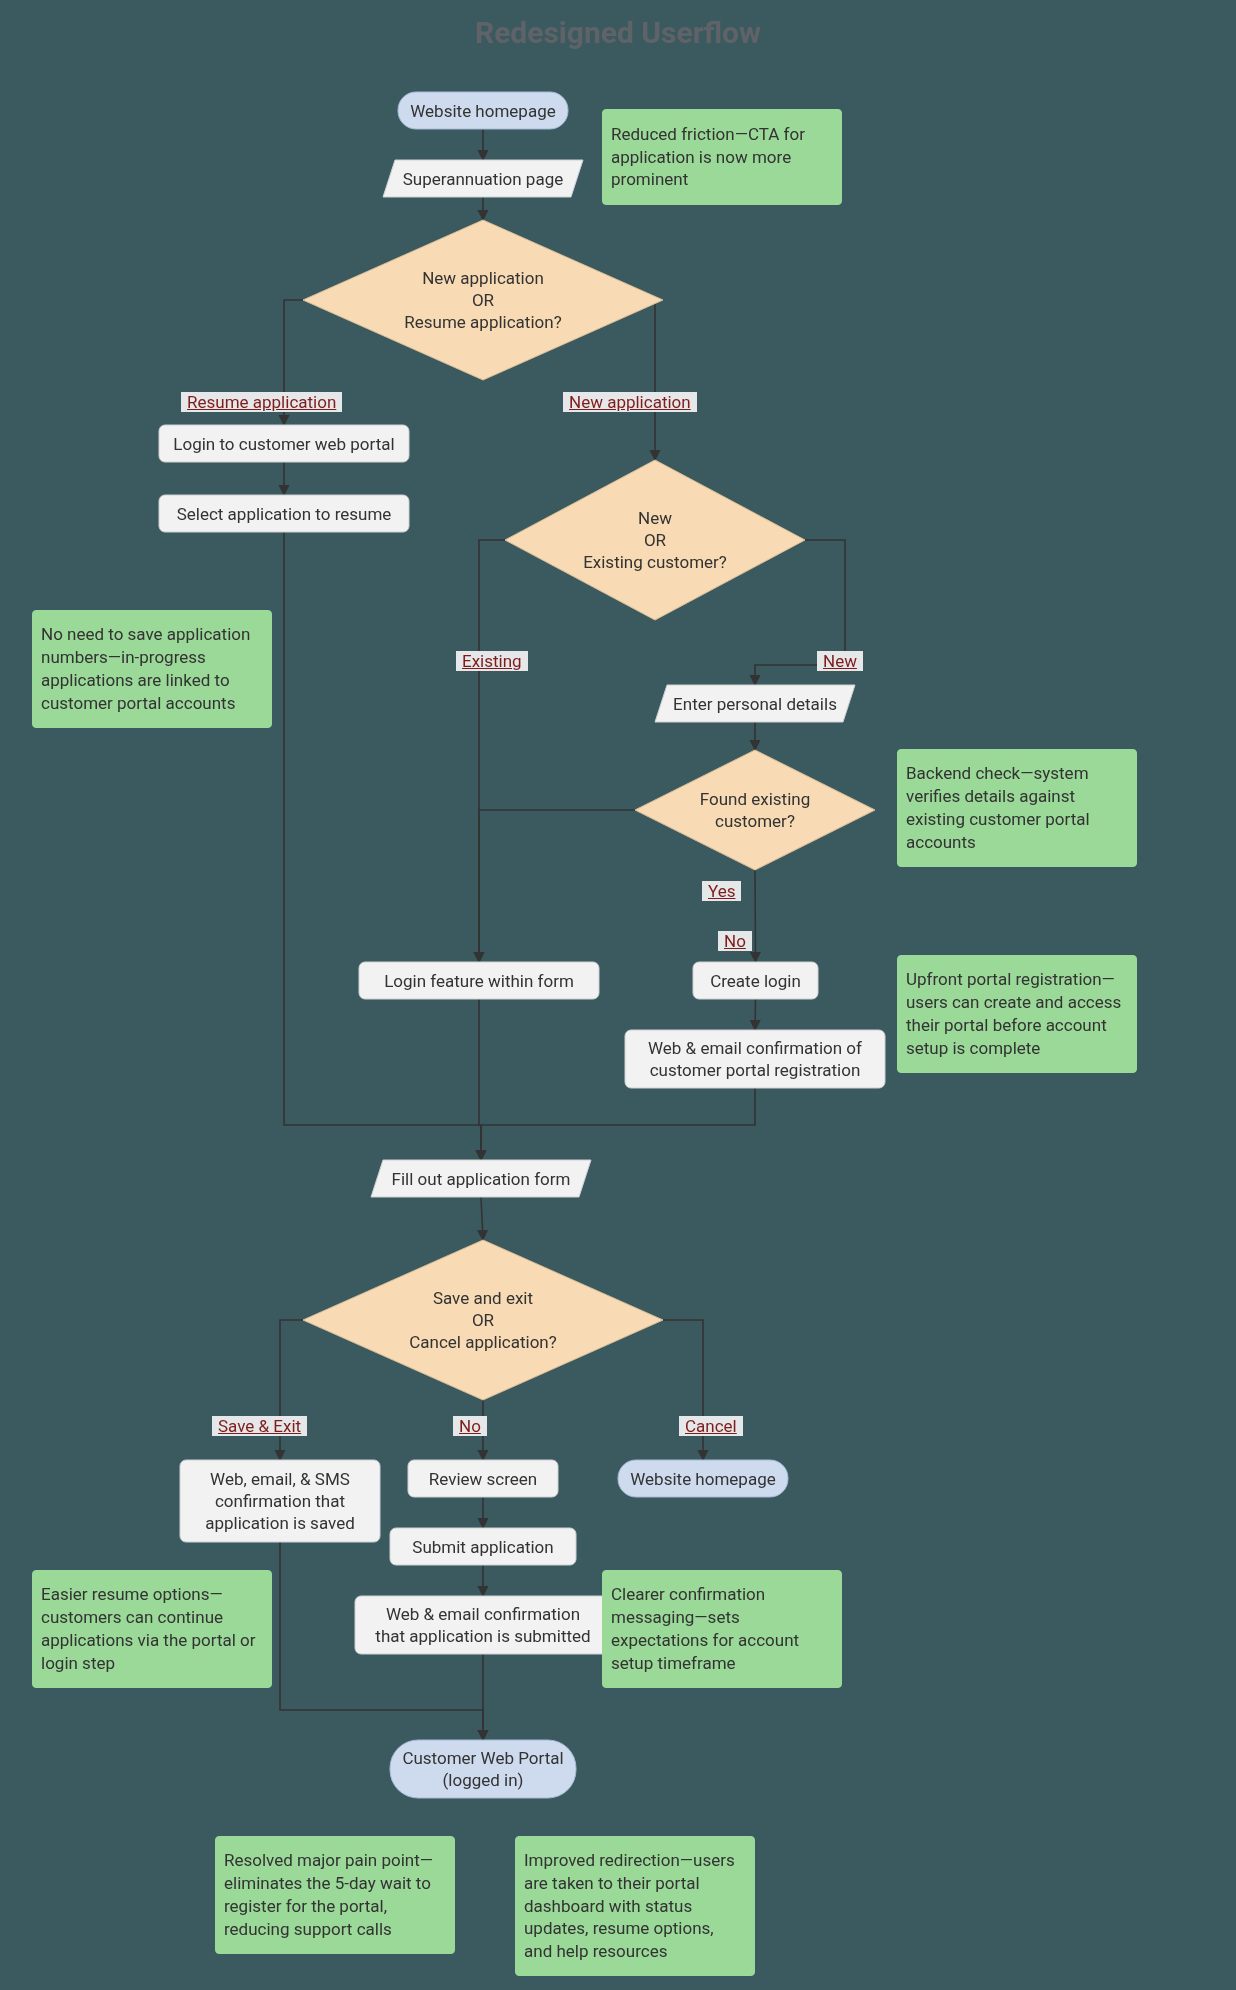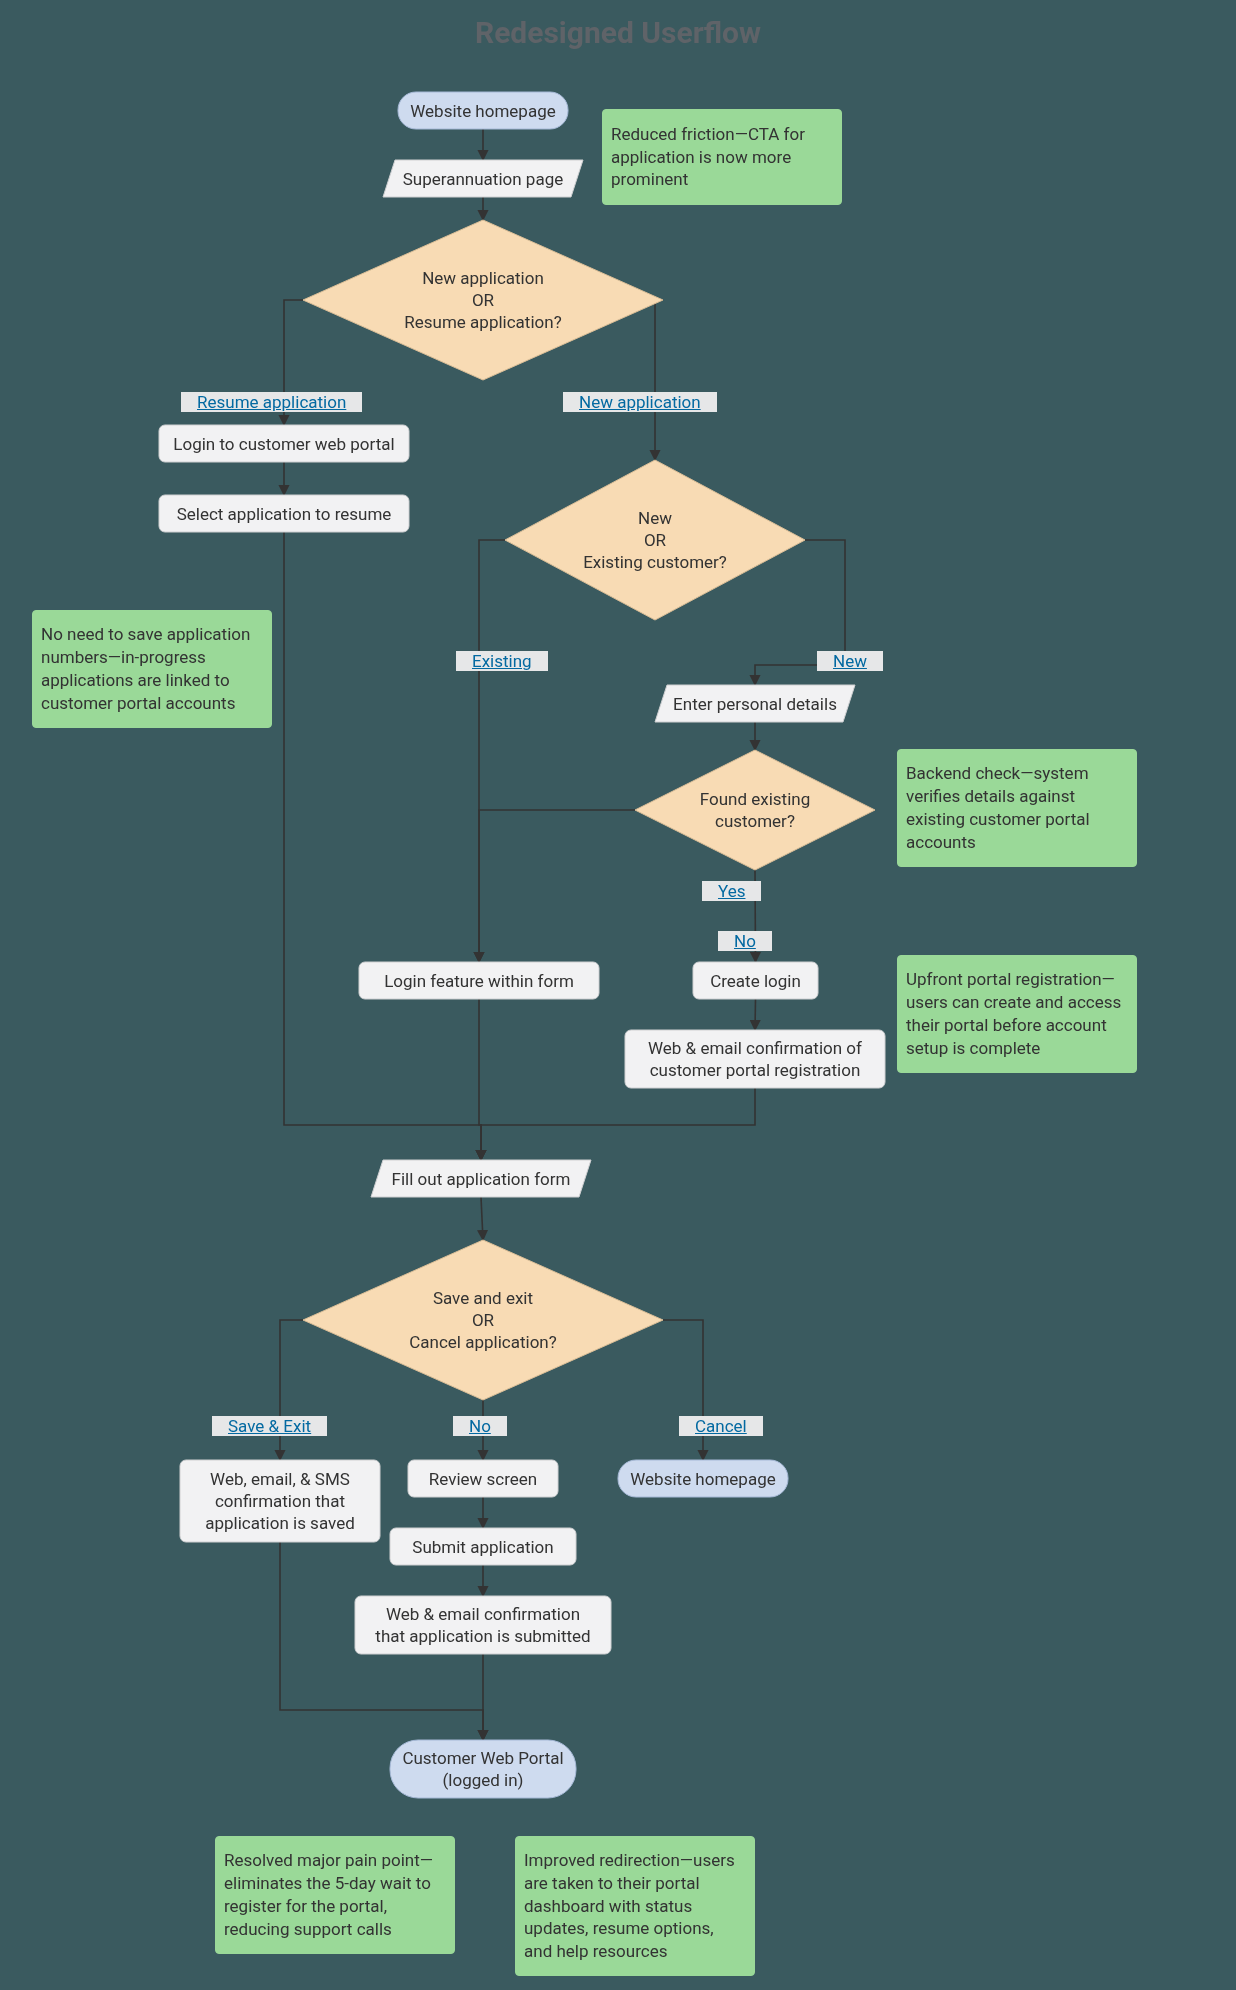--- a/index.html
+++ b/index.html
@@ -1,19 +1,19 @@
 <!DOCTYPE html>
 <html><head>
 <meta charset="utf-8">
 <style>
   html,body{margin:0;padding:0;background:#3a5a5f;font-family:Roboto,Arial,sans-serif;}
   #stage{position:relative;width:1034px;height:1990px;background:#3a5a5f;}
   .title{position:absolute;left:0;width:1236px;top:15px;text-align:center;color:#5f6368;font-size:30px;font-weight:700;}
   .node-label{fill:#333;font-size:17px;}
-  .edge-label{position:absolute;color:#0369a1;background:#e6e7e8;font-size:17px;padding:0 16px;white-space:nowrap;text-decoration:underline;}
+  .edge-label{position:absolute;color:#7f1d1d;background:#e6e7e8;font-size:17px;padding:0 6px;white-space:nowrap;text-decoration:underline;}
   .note{position:absolute;background:#9ad998;border:1px solid #9ad998;border-radius:4px;color:#333;font-size:17px;text-align:left;display:flex;align-items:center;justify-content:center;padding:0 8px;line-height:1.35;box-sizing:border-box;}
   text{font-family:Roboto,Arial,sans-serif;}
 </style>
 </head>
 <body>
 
 <div id="stage">
   <div class="title">Redesigned Userflow</div>
 
   <svg id="svg" width="1236" height="1990" style="position:absolute;left:0;top:0">
@@ -133,15 +133,17 @@
   <span class="edge-label" style="left:702px;top:881px">Yes</span>
   <span class="edge-label" style="left:718px;top:931px">No</span>
   <span class="edge-label" style="left:212px;top:1416px">Save &amp; Exit</span>
   <span class="edge-label" style="left:453px;top:1416px">No</span>
   <span class="edge-label" style="left:679px;top:1416px">Cancel</span>
 
   <div class="note" style="left:602px;top:109px;width:240px;height:96px">Reduced friction—CTA for application is now more prominent</div>
   <div class="note" style="left:32px; top:610px;width:240px;height:118px">No need to save application numbers—in-progress applications are linked to customer portal accounts</div>
   <div class="note" style="left:897px;top:749px;width:240px;height:118px">Backend check—system verifies details against existing customer portal accounts</div>
   <div class="note" style="left:897px;top:955px;width:240px;height:118px">Upfront portal registration—users can create and access their portal before account setup is complete</div>
+  <div class="note" style="left:32px; top:1570px;width:240px;height:118px">Easier resume options—customers can continue applications via the portal or login step</div>
+  <div class="note" style="left:602px;top:1570px;width:240px;height:118px">Clearer confirmation messaging—sets expectations for account setup timeframe</div>
   <div class="note" style="left:215px;top:1836px;width:240px;height:118px">Resolved major pain point—eliminates the 5-day wait to register for the portal, reducing support calls</div>
   <div class="note" style="left:515px;top:1836px;width:240px;height:140px">Improved redirection—users are taken to their portal dashboard with status updates, resume options, and help resources</div>
 </div>
 
 </body></html>

